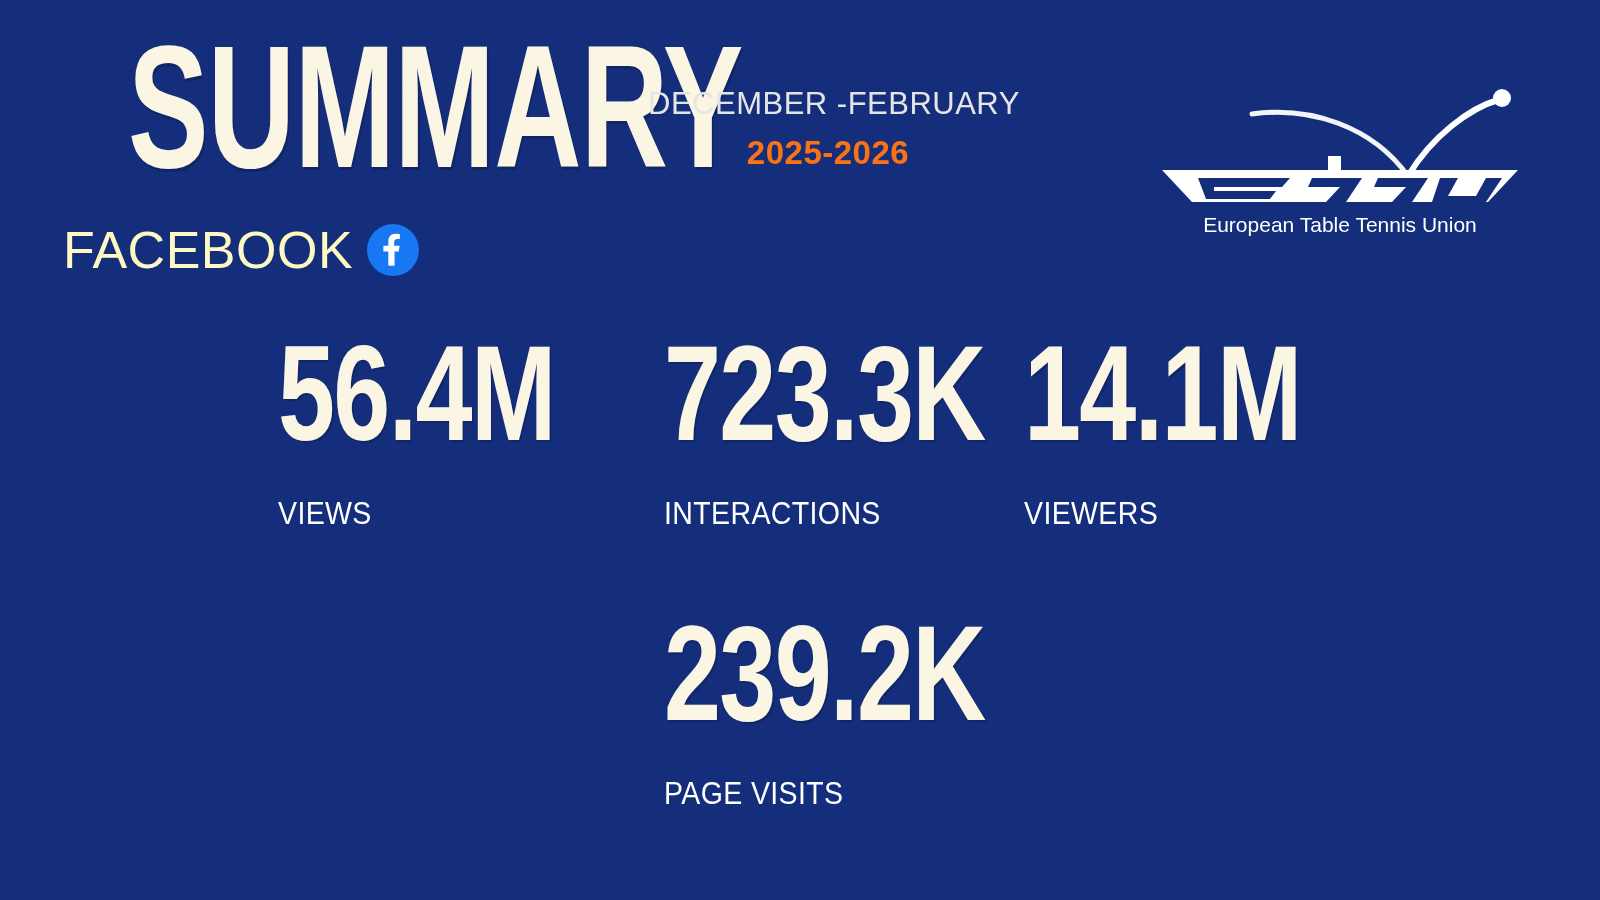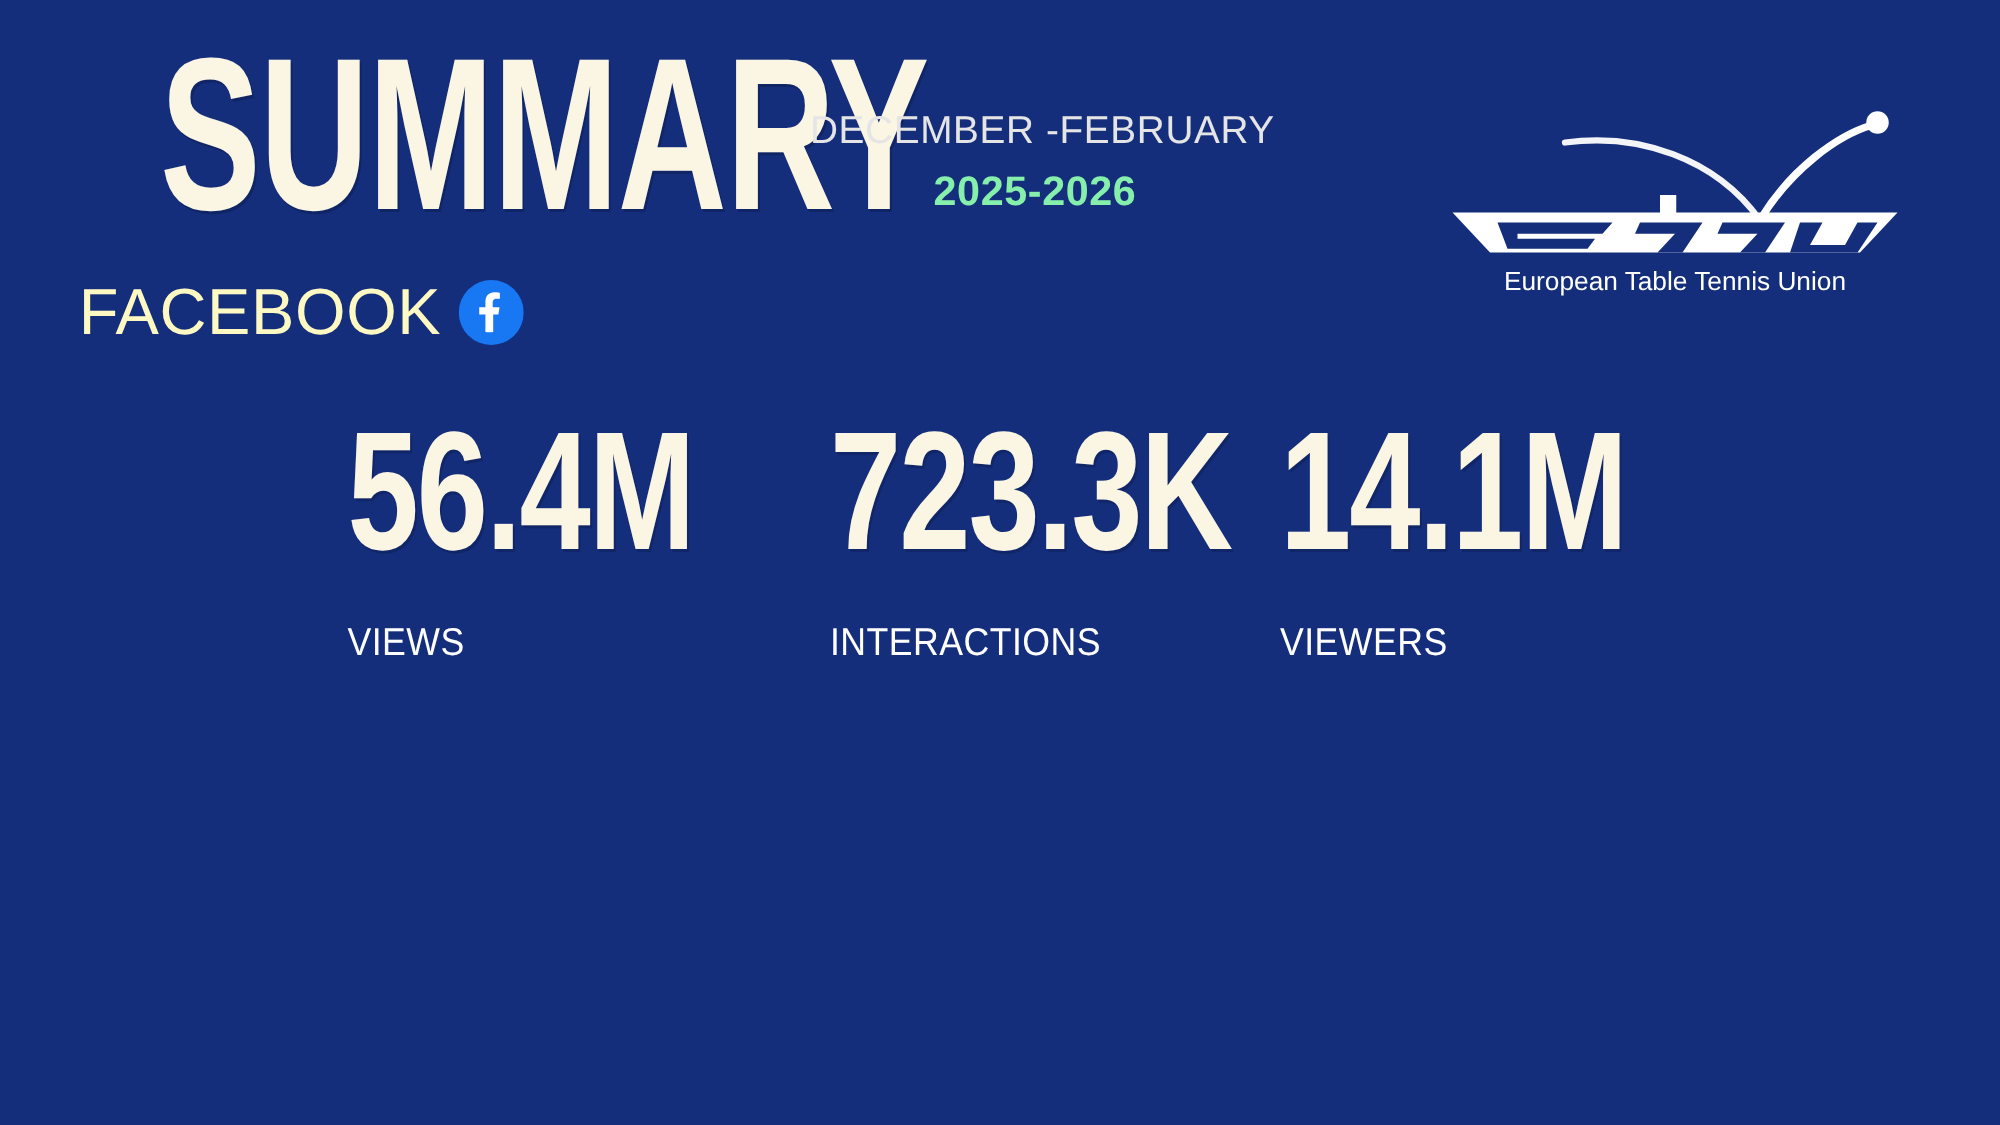--- a/index.html
+++ b/index.html
@@ -48,21 +48,21 @@
     letter-spacing:0.5px;
     color:#e5e5e5;
     white-space:nowrap;
   }
   .date-years {
     margin-top:12px;
     font-family:"Liberation Sans","DejaVu Sans", sans-serif;
     font-weight:700;
     font-size:33px;
     letter-spacing:0.5px;
-    color:#86efac;
+    color:#f97316;
     white-space:nowrap;
   }
 
   
   .platform-row {
     position:absolute;
     left:63px; top:224px;
     display:flex;
     align-items:center;
     gap:14px;
@@ -194,16 +194,20 @@
         <div class="stat-value">723.3K</div>
         <div class="stat-label">INTERACTIONS</div>
       </div>
       <div class="stat col2">
         <div class="stat-value">14.1M</div>
         <div class="stat-label">VIEWERS</div>
       </div>
     </div>
 
     <div class="stats-row">
+      <div class="stat col1">
+        <div class="stat-value">239.2K</div>
+        <div class="stat-label">PAGE VISITS</div>
+      </div>
     </div>
 
   </div>
 </div>
 
 </body></html>

